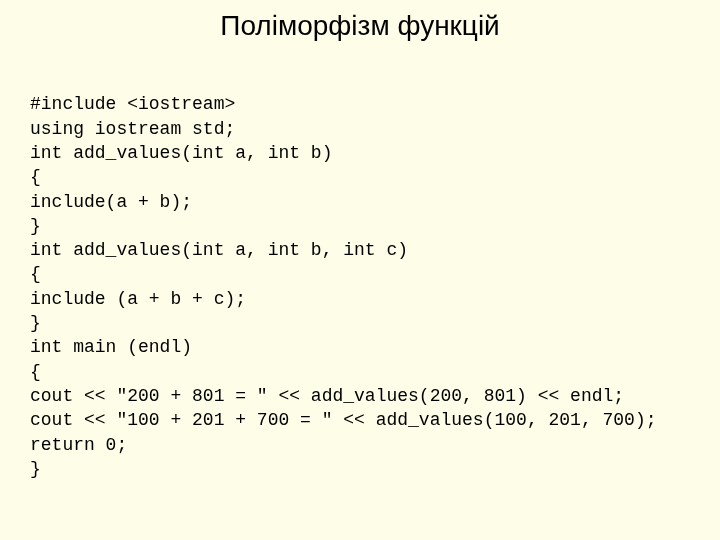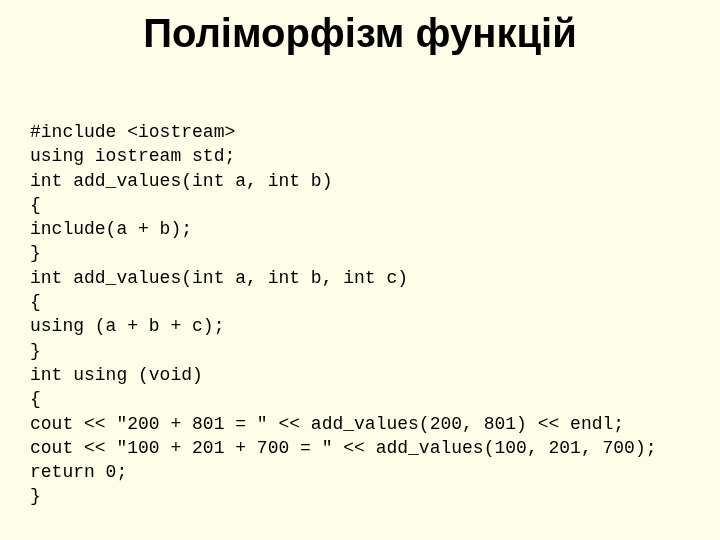--- a/index.html
+++ b/index.html
@@ -12,25 +12,25 @@
     overflow: hidden;
   }
   .slide {
     width: 720px;
     height: 540px;
     box-sizing: border-box;
     padding: 10px 20px 20px 20px;
   }
   .title {
     text-align: center;
-    font-size: 40px;
+    font-size: 28px;
     line-height: 1.15;
     color: #000;
     margin: 0 0 18px 0;
-    font-weight: bold;
+    font-weight: normal;
   }
   .code {
     font-family: "Courier New", Courier, monospace;
     font-size: 18px;
     line-height: 1.35;
     color: #000;
     white-space: pre;
     margin: 0;
     padding-left: 10px;
   }
@@ -44,21 +44,21 @@
     <br>
   </h1>
   <pre class="code"><span>#include &lt;iostream&gt;</span>
 <span>using iostream std;</span>
 <span>int add_values(int a, int b)</span>
 <span>{</span>
 <span>include(a + b);</span>
 <span>}</span>
 <span>int add_values(int a, int b, int с)</span>
 <span>{</span>
-<span>using (a + b + с);</span>
+<span>include (a + b + с);</span>
 <span>}</span>
-<span>int using (void)</span>
+<span>int main (endl)</span>
 <span>{</span>
 <span>cout &lt;&lt; "200 + 801 = " &lt;&lt; add_values(200, 801) &lt;&lt; endl;</span>
 <span>cout &lt;&lt; "100 + 201 + 700 = " &lt;&lt; add_values(100, 201, 700);</span>
 <span>return 0;</span>
 <span>}</span></pre>
 </div>
 
 </body></html>

